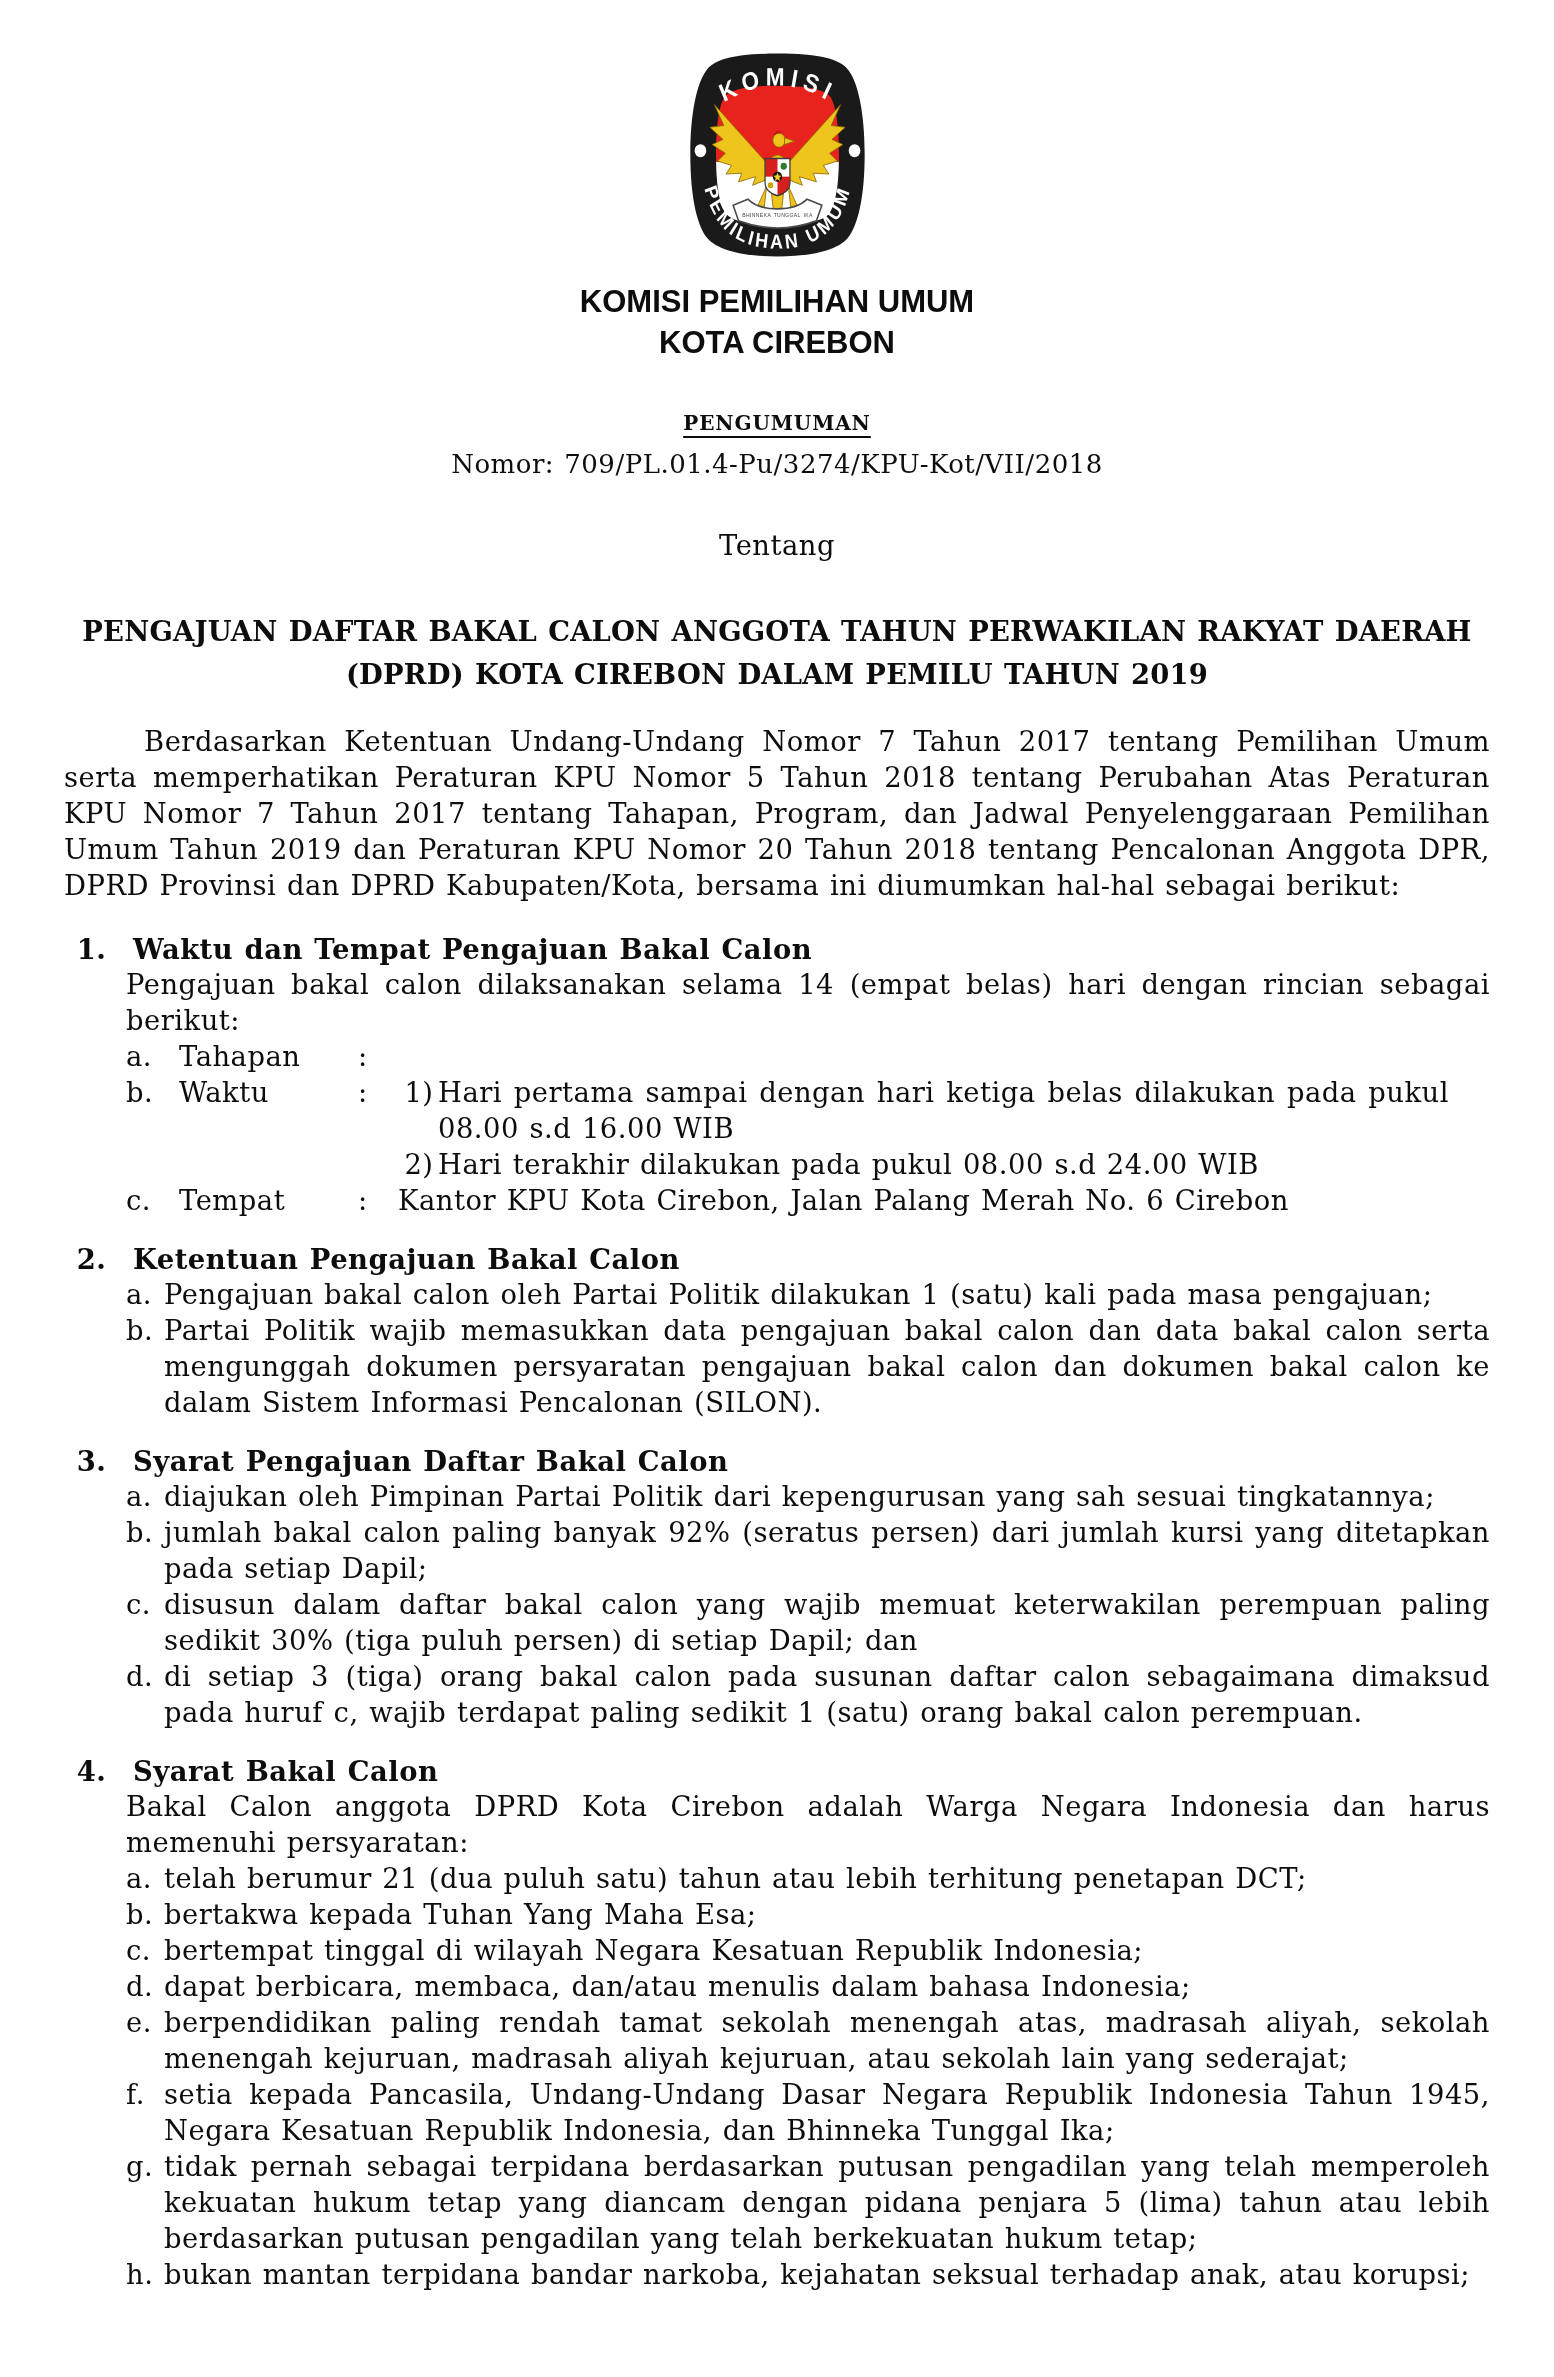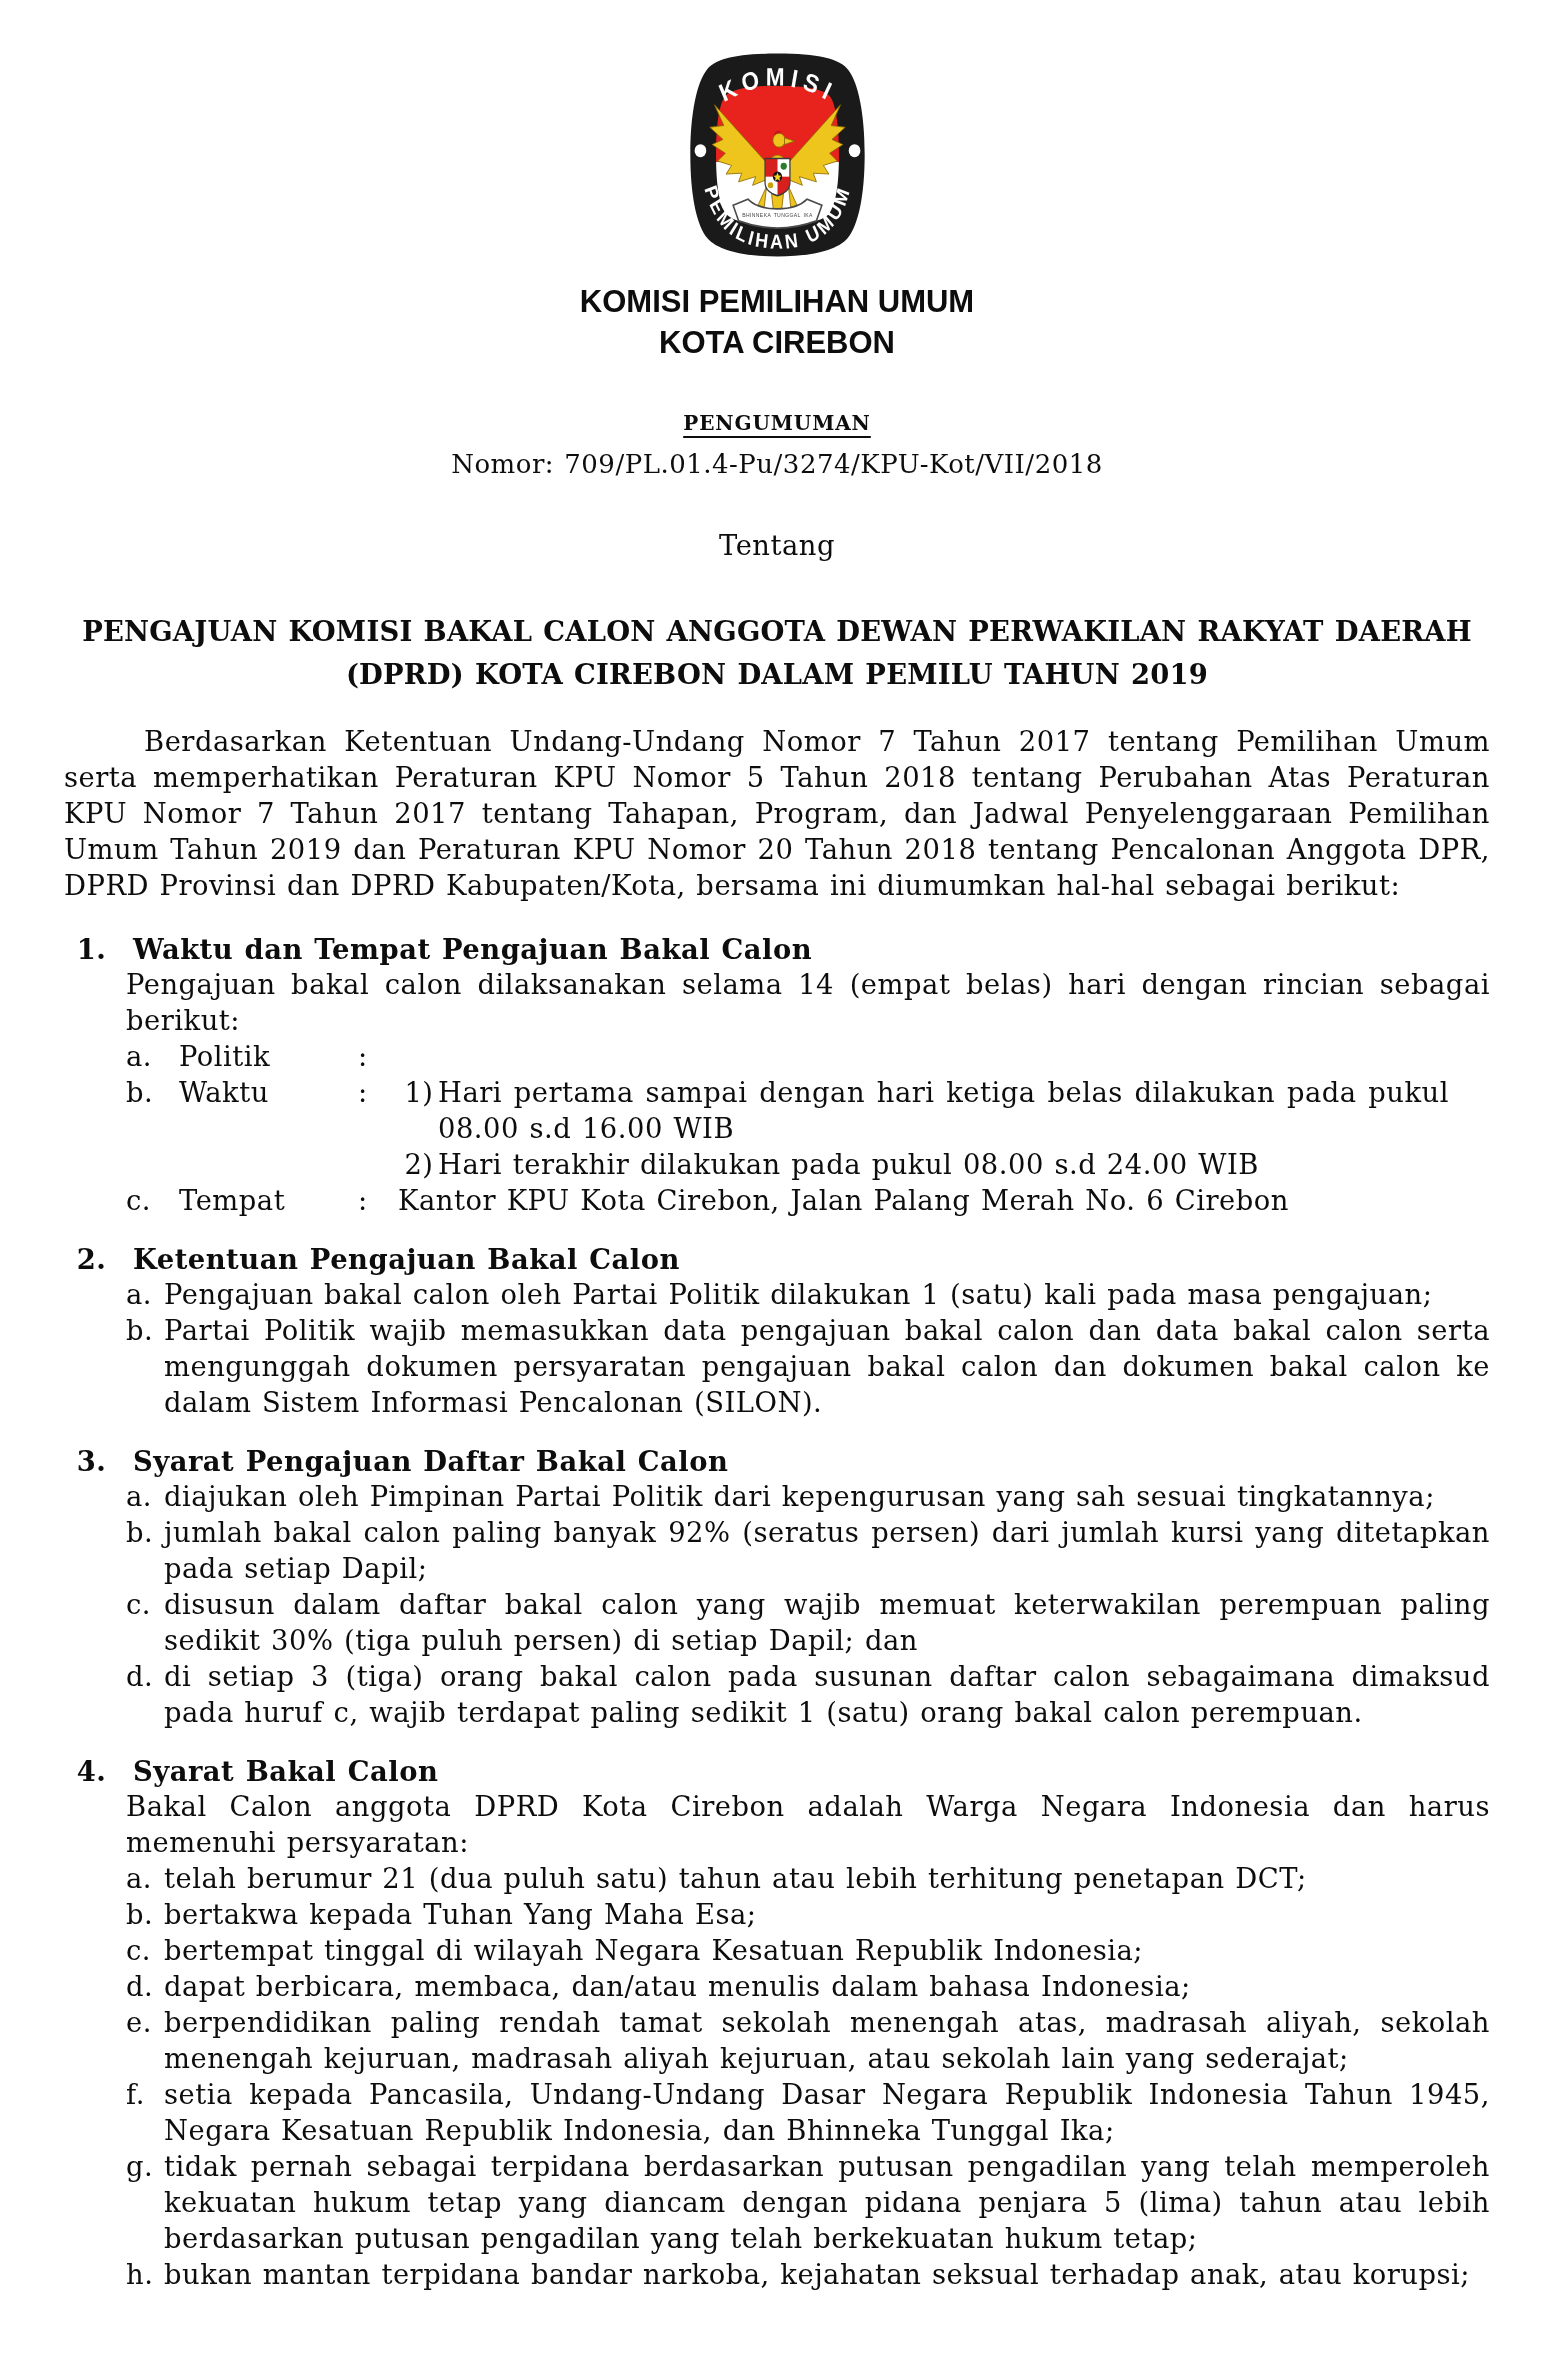--- a/index.html
+++ b/index.html
@@ -113,38 +113,38 @@
   </div>
 
   <div class="announce-label">
     <span>PENGUMUMAN</span>
   </div>
   <div class="number-line">Nomor: 709/PL.01.4-Pu/3274/KPU-Kot/VII/2018</div>
 
   <div class="about">Tentang</div>
 
   <div class="doc-title">
-    <div>PENGAJUAN KOMISI BAKAL CALON ANGGOTA DEWAN PERWAKILAN RAKYAT DAERAH</div>
+    <div>PENGAJUAN DAFTAR BAKAL CALON ANGGOTA TAHUN PERWAKILAN RAKYAT DAERAH</div>
     <div>(DPRD) KOTA CIREBON DALAM PEMILU TAHUN 2019</div>
   </div>
 
   <div class="content">
 
     <p class="intro-par">Berdasarkan Ketentuan Undang-Undang Nomor 7 Tahun 2017 tentang Pemilihan Umum serta memperhatikan Peraturan KPU Nomor 5 Tahun 2018 tentang Perubahan Atas Peraturan KPU Nomor 7 Tahun 2017 tentang Tahapan, Program, dan Jadwal Penyelenggaraan Pemilihan Umum Tahun 2019 dan Peraturan KPU Nomor 20 Tahun 2018 tentang Pencalonan Anggota DPR, DPRD Provinsi dan DPRD Kabupaten/Kota, bersama ini diumumkan hal-hal sebagai berikut:</p>
 
     <div class="sec">
       <div class="sec-head">
         <span class="sec-num">1.</span>
         <span class="sec-title">Waktu dan Tempat Pengajuan Bakal Calon</span>
       </div>
       <div class="sec-body">
         <div class="sec-intro">Pengajuan bakal calon dilaksanakan selama 14 (empat belas) hari dengan rincian sebagai berikut:</div>
         <div class="det-row">
           <span class="det-letter">a.</span>
-          <span class="det-label">Politik</span>
+          <span class="det-label">Tahapan</span>
           <span class="det-colon">:</span>
         </div>
         <div class="det-row">
           <span class="det-letter">b.</span>
           <span class="det-label">Waktu</span>
           <span class="det-colon">:</span>
           <span class="det-value">
             <span class="w-row">
               <span class="w-num">1)</span>
               <span class="w-text">Hari pertama sampai dengan hari ketiga belas dilakukan pada pukul 08.00 s.d 16.00 WIB</span>

